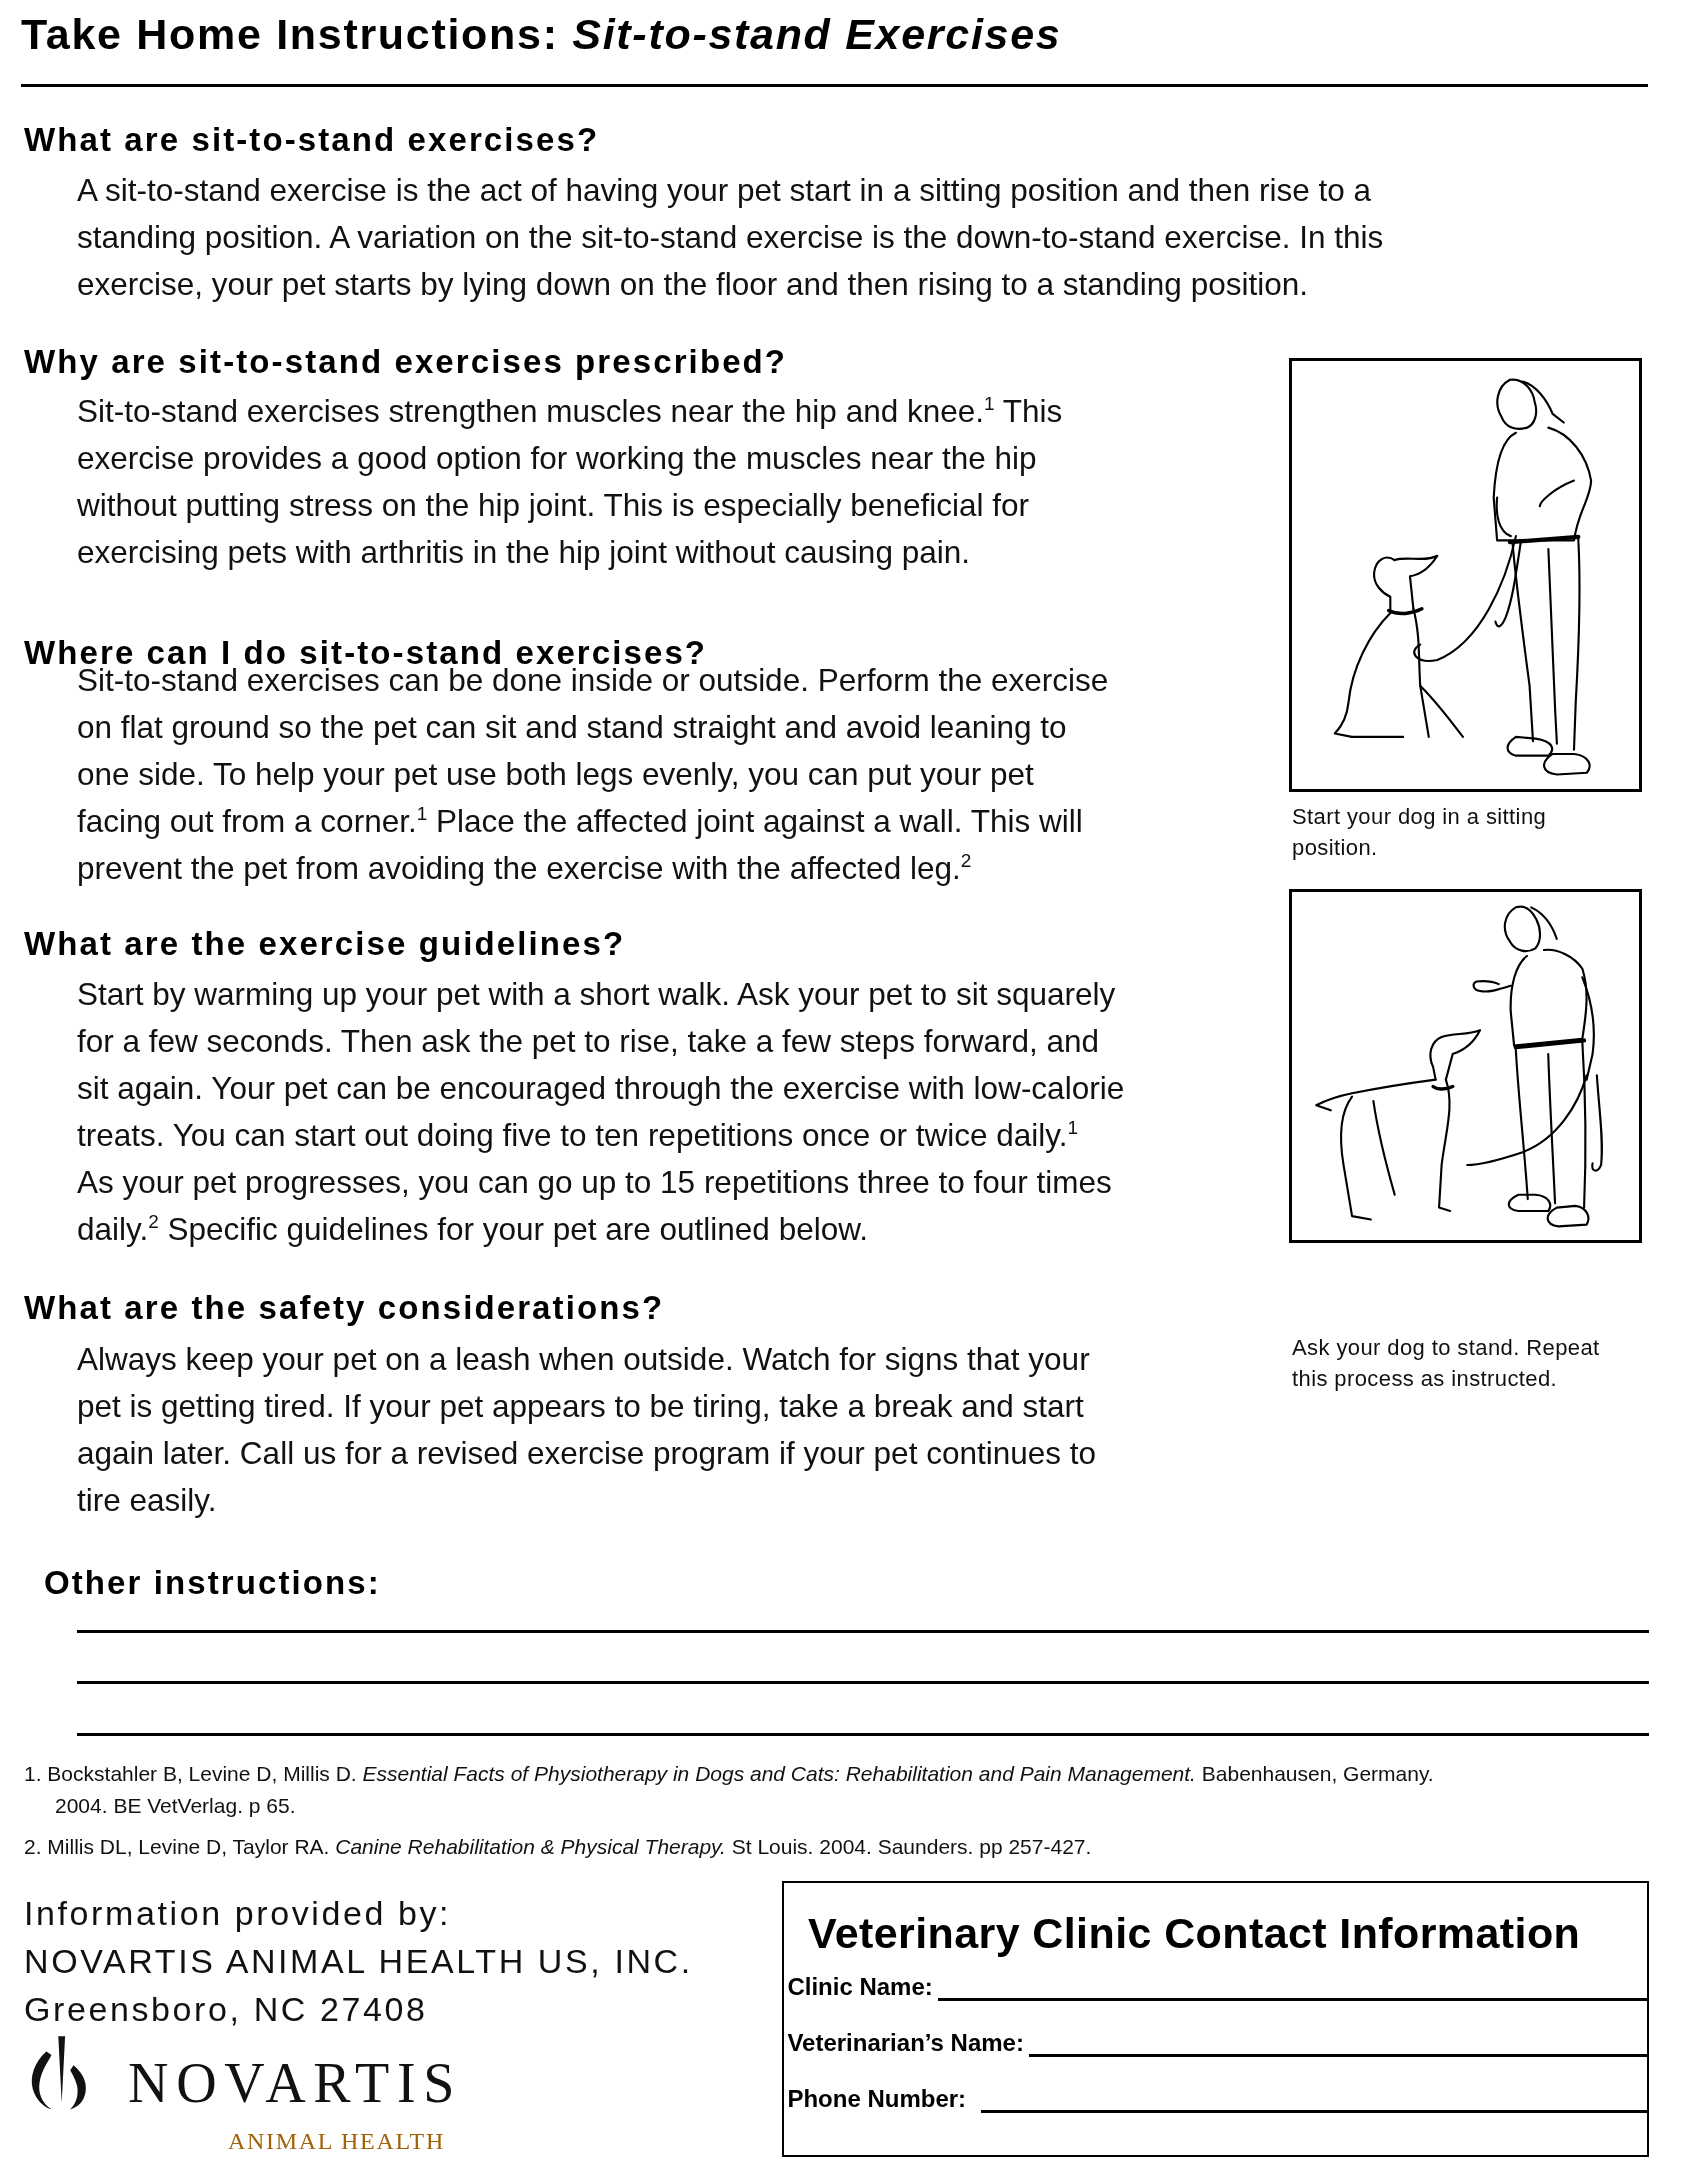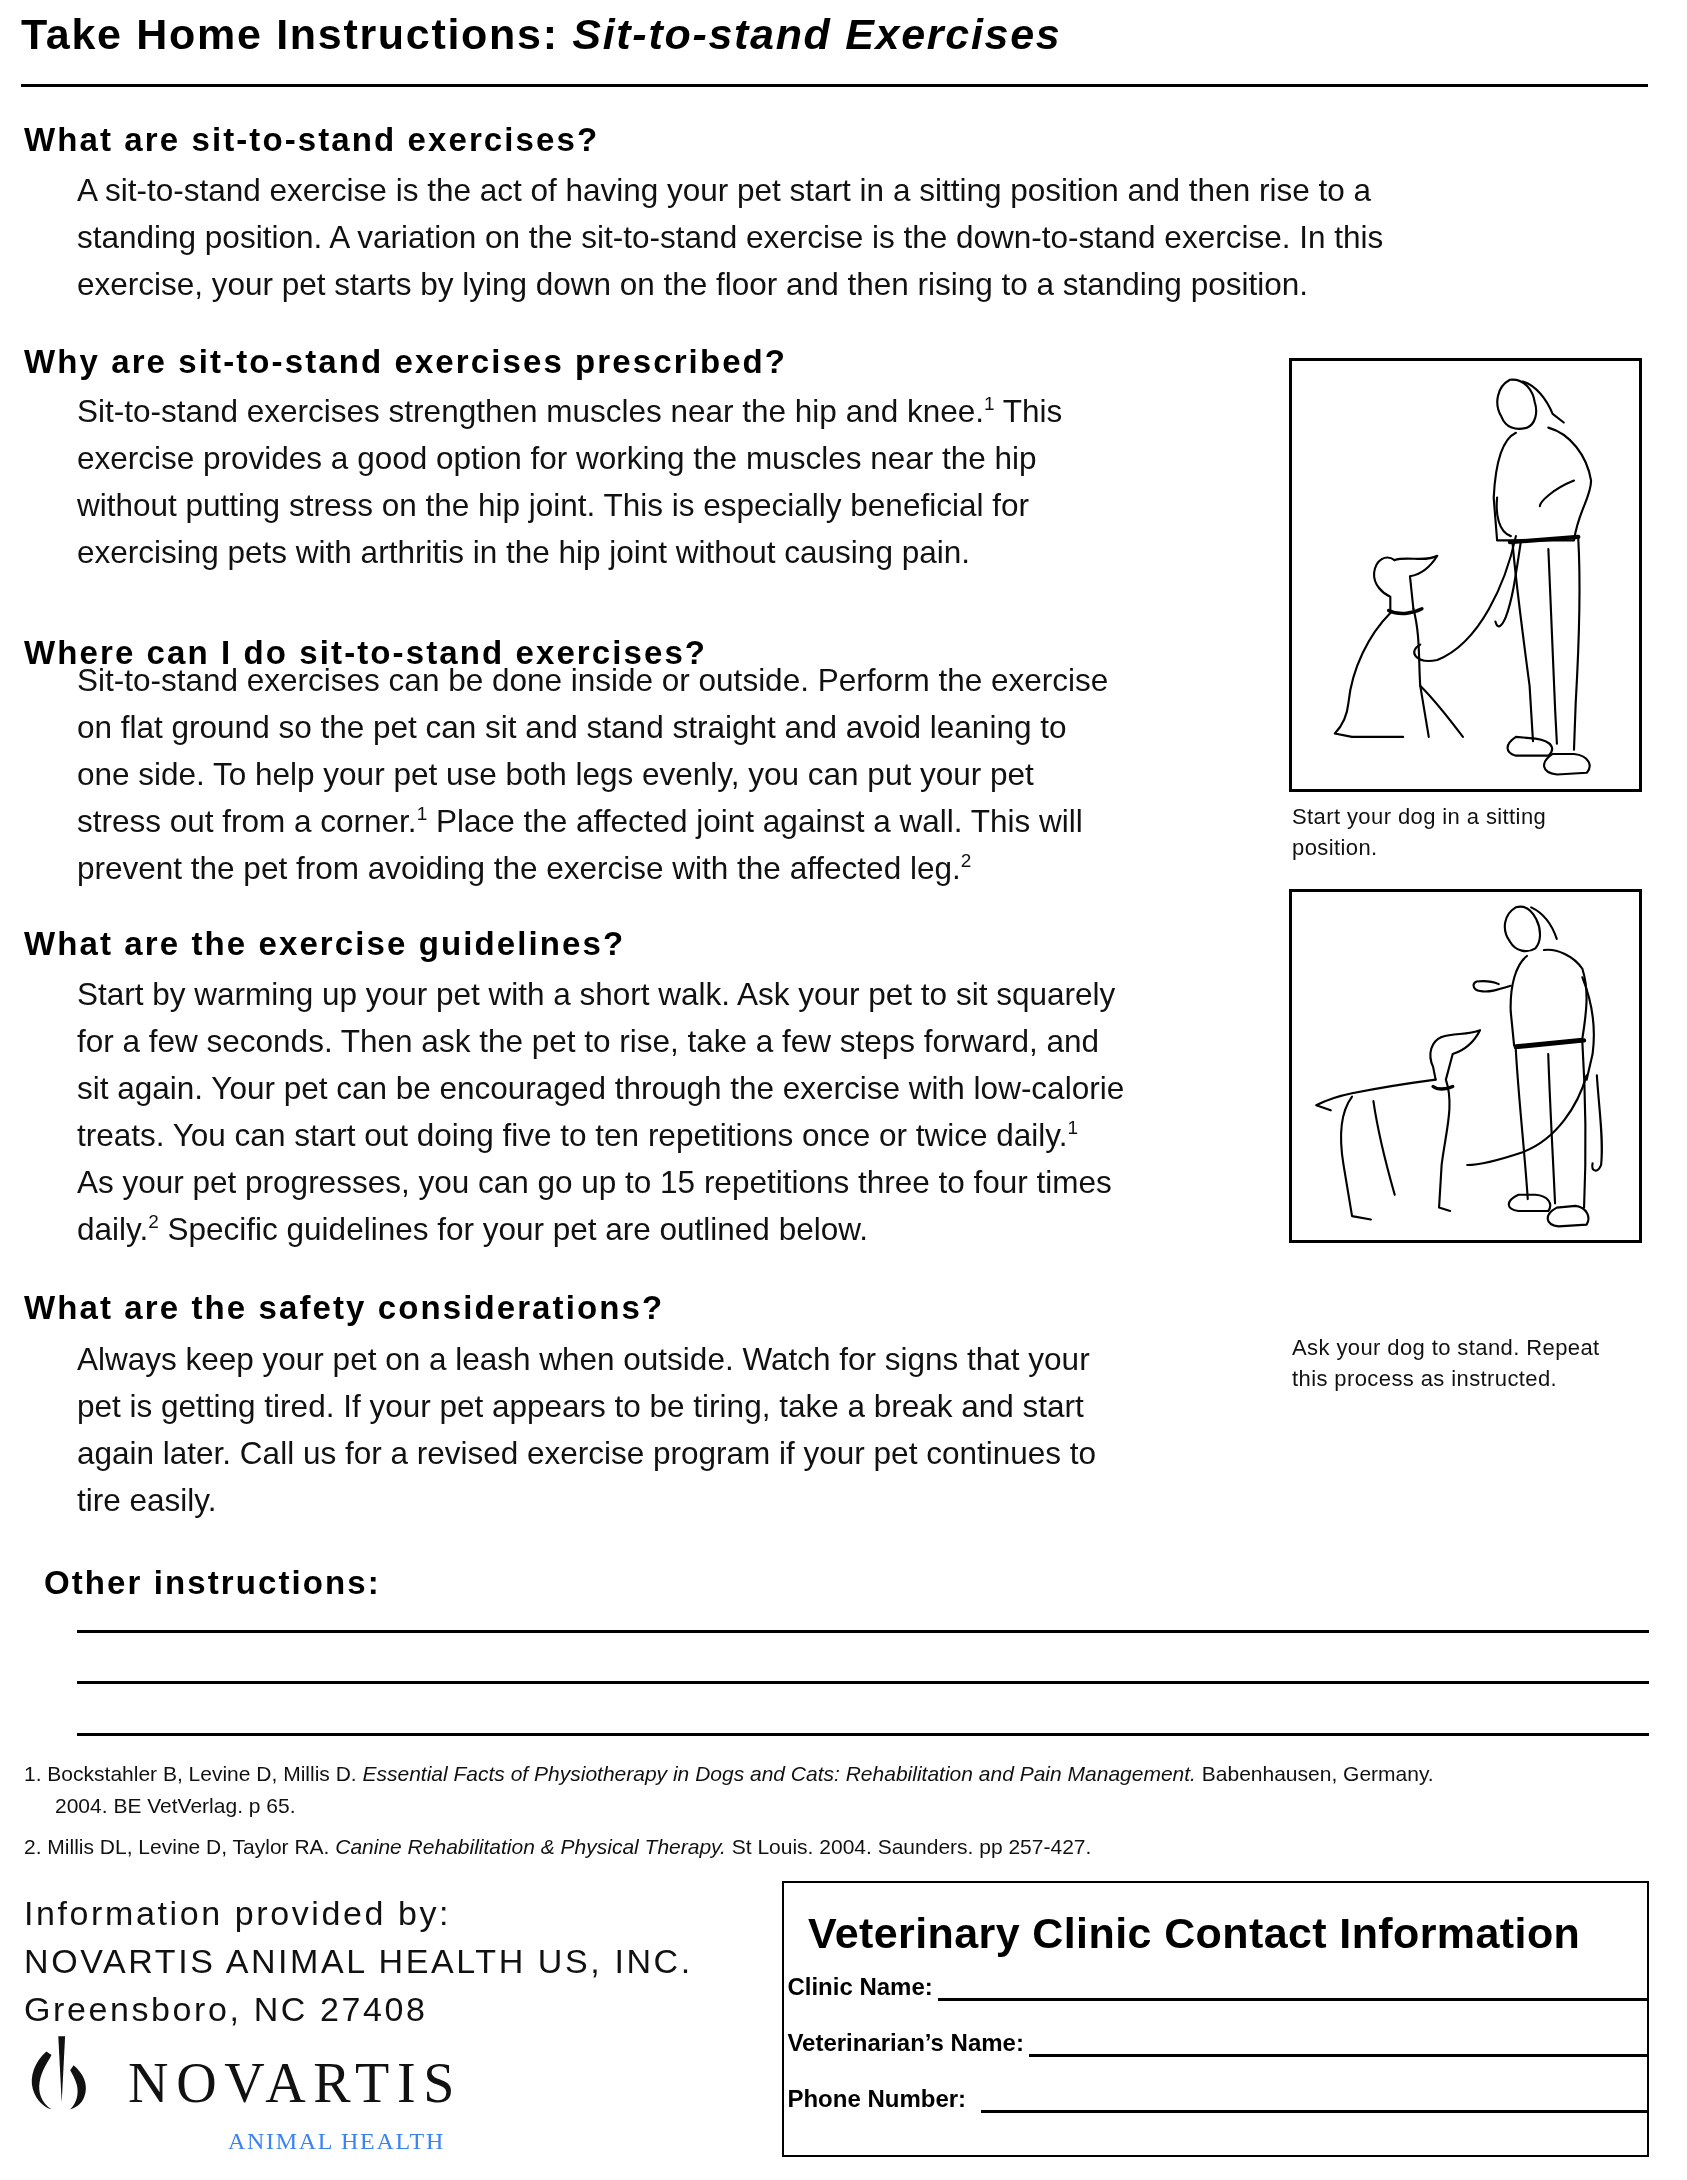--- a/index.html
+++ b/index.html
@@ -29,21 +29,21 @@
   .caption { font-size: 22px; line-height: 31px; color: #111; letter-spacing: 0.4px; }
 
   .write-line { height: 3.4px; background: #000; }
 
   .footnote { font-size: 21px; line-height: 31.5px; color: #111; }
   .footnote em { font-style: italic; }
 
   .provider { font-size: 34px; line-height: 48px; letter-spacing: 2.6px; color: #111; }
 
   .logo-word { font-family: "Liberation Serif", serif; font-size: 56px; letter-spacing: 7.7px; color: #111; }
-  .logo-sub { font-family: "Liberation Serif", serif; font-size: 24px; letter-spacing: 1.7px; color: #3b82f6; }
+  .logo-sub { font-family: "Liberation Serif", serif; font-size: 24px; letter-spacing: 1.7px; color: #a16207; }
 
   .contact-box { border: 2.6px solid #000; }
   .contact-title { font-size: 43px; font-weight: bold; white-space: nowrap; letter-spacing: 0.4px; }
   .contact-row { display: flex; align-items: center; font-size: 24px; font-weight: bold; white-space: nowrap; }
   .contact-row .fill { flex: 1; border-bottom: 3.4px solid #000; margin-left: 5.1px; height: 29px; }
 </style>
 </head>
 <body>
 
 <div class="abs title">
@@ -64,21 +64,21 @@
   <div>exercise provides a good option for working the muscles near the hip</div>
   <div>without putting stress on the hip joint. This is especially beneficial for</div>
   <div>exercising pets with arthritis in the hip joint without causing pain.</div>
 </div>
 
 <div class="abs heading" style="left:24px; top:610px;margin-top:24px;">Where can I do sit-to-stand exercises?</div>
 <div class="abs body-text" style="left:77px; top:657px; width:1210px;">
   <div>Sit-to-stand exercises can be done inside or outside. Perform the exercise</div>
   <div>on flat ground so the pet can sit and stand straight and avoid leaning to</div>
   <div>one side. To help your pet use both legs evenly, you can put your pet</div>
-  <div><span>stress out from a corner.</span><sup>1</sup><span> Place the affected joint against a wall. This will</span></div>
+  <div><span>facing out from a corner.</span><sup>1</sup><span> Place the affected joint against a wall. This will</span></div>
   <div><span>prevent the pet from avoiding the exercise with the affected leg.</span><sup>2</sup></div>
 </div>
 
 <div class="abs heading" style="left:24px; top:925px;">What are the exercise guidelines?</div>
 <div class="abs body-text" style="left:77px; top:971px; width:1218px;">
   <div>Start by warming up your pet with a short walk. Ask your pet to sit squarely</div>
   <div>for a few seconds. Then ask the pet to rise, take a few steps forward, and</div>
   <div>sit again. Your pet can be encouraged through the exercise with low-calorie</div>
   <div><span>treats. You can start out doing five to ten repetitions once or twice daily.</span><sup>1</sup></div>
   <div>As your pet progresses, you can go up to 15 repetitions three to four times</div>

